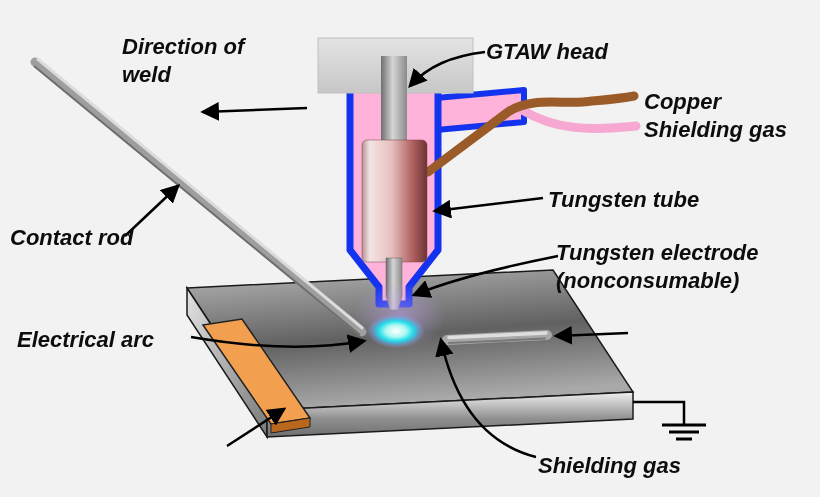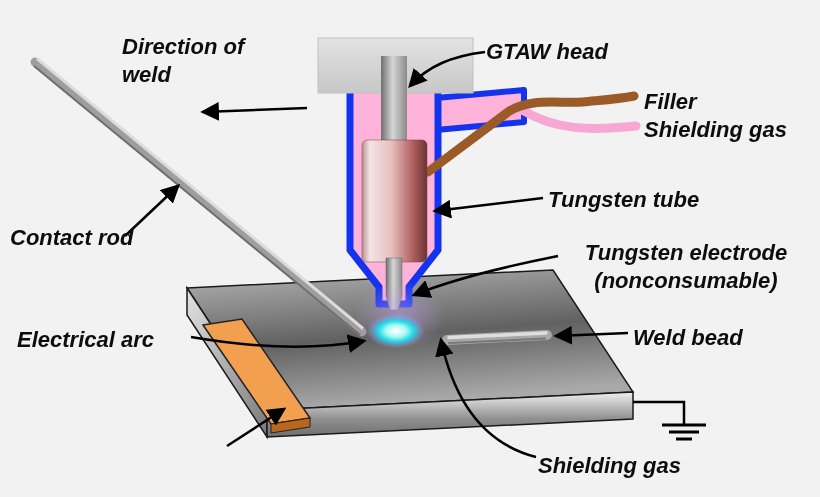--- a/index.html
+++ b/index.html
@@ -137,22 +137,21 @@
       <line x1="628" y1="333" x2="556" y2="336" marker-end="url(#arrow)"></line>
       <line x1="125" y1="236" x2="178" y2="186" marker-end="url(#arrow)"></line>
       <path d="M 191,337 Q 290,354 364,341" marker-end="url(#arrow)"></path>
       <line x1="227" y1="446" x2="284" y2="409" marker-end="url(#arrow)"></line>
       <path d="M 536,457 Q 462,438 441,340" marker-end="url(#arrow)"></path>
     </g>
   </svg>
 
   <div class="lbl" style="left:486px;top:38px;">GTAW head</div>
   <div class="lbl wrap" style="left:122px;top:33px;width:160px;">Direction of weld</div>
-  <div class="lbl" style="left:644px;top:88px;">Filler</div>
+  <div class="lbl" style="left:644px;top:88px;">Copper</div>
   <div class="lbl" style="left:644px;top:116px;">Shielding gas</div>
   <div class="lbl" style="left:548px;top:186px;">Tungsten tube</div>
-  <div class="lbl wrap" style="left:556px;top:239px;width:260px;text-align:center;">Tungsten electrode (nonconsumable)</div>
-  <div class="lbl" style="left:633px;top:324px;">Weld bead</div>
+  <div class="lbl wrap" style="left:556px;top:239px;width:260px;">Tungsten electrode (nonconsumable)</div>
   <div class="lbl" style="left:10px;top:224px;">Contact rod</div>
   <div class="lbl" style="left:17px;top:326px;">Electrical arc</div>
   <div class="lbl" style="left:538px;top:452px;">Shielding gas</div>
 
 </div>
 
 </body></html>

